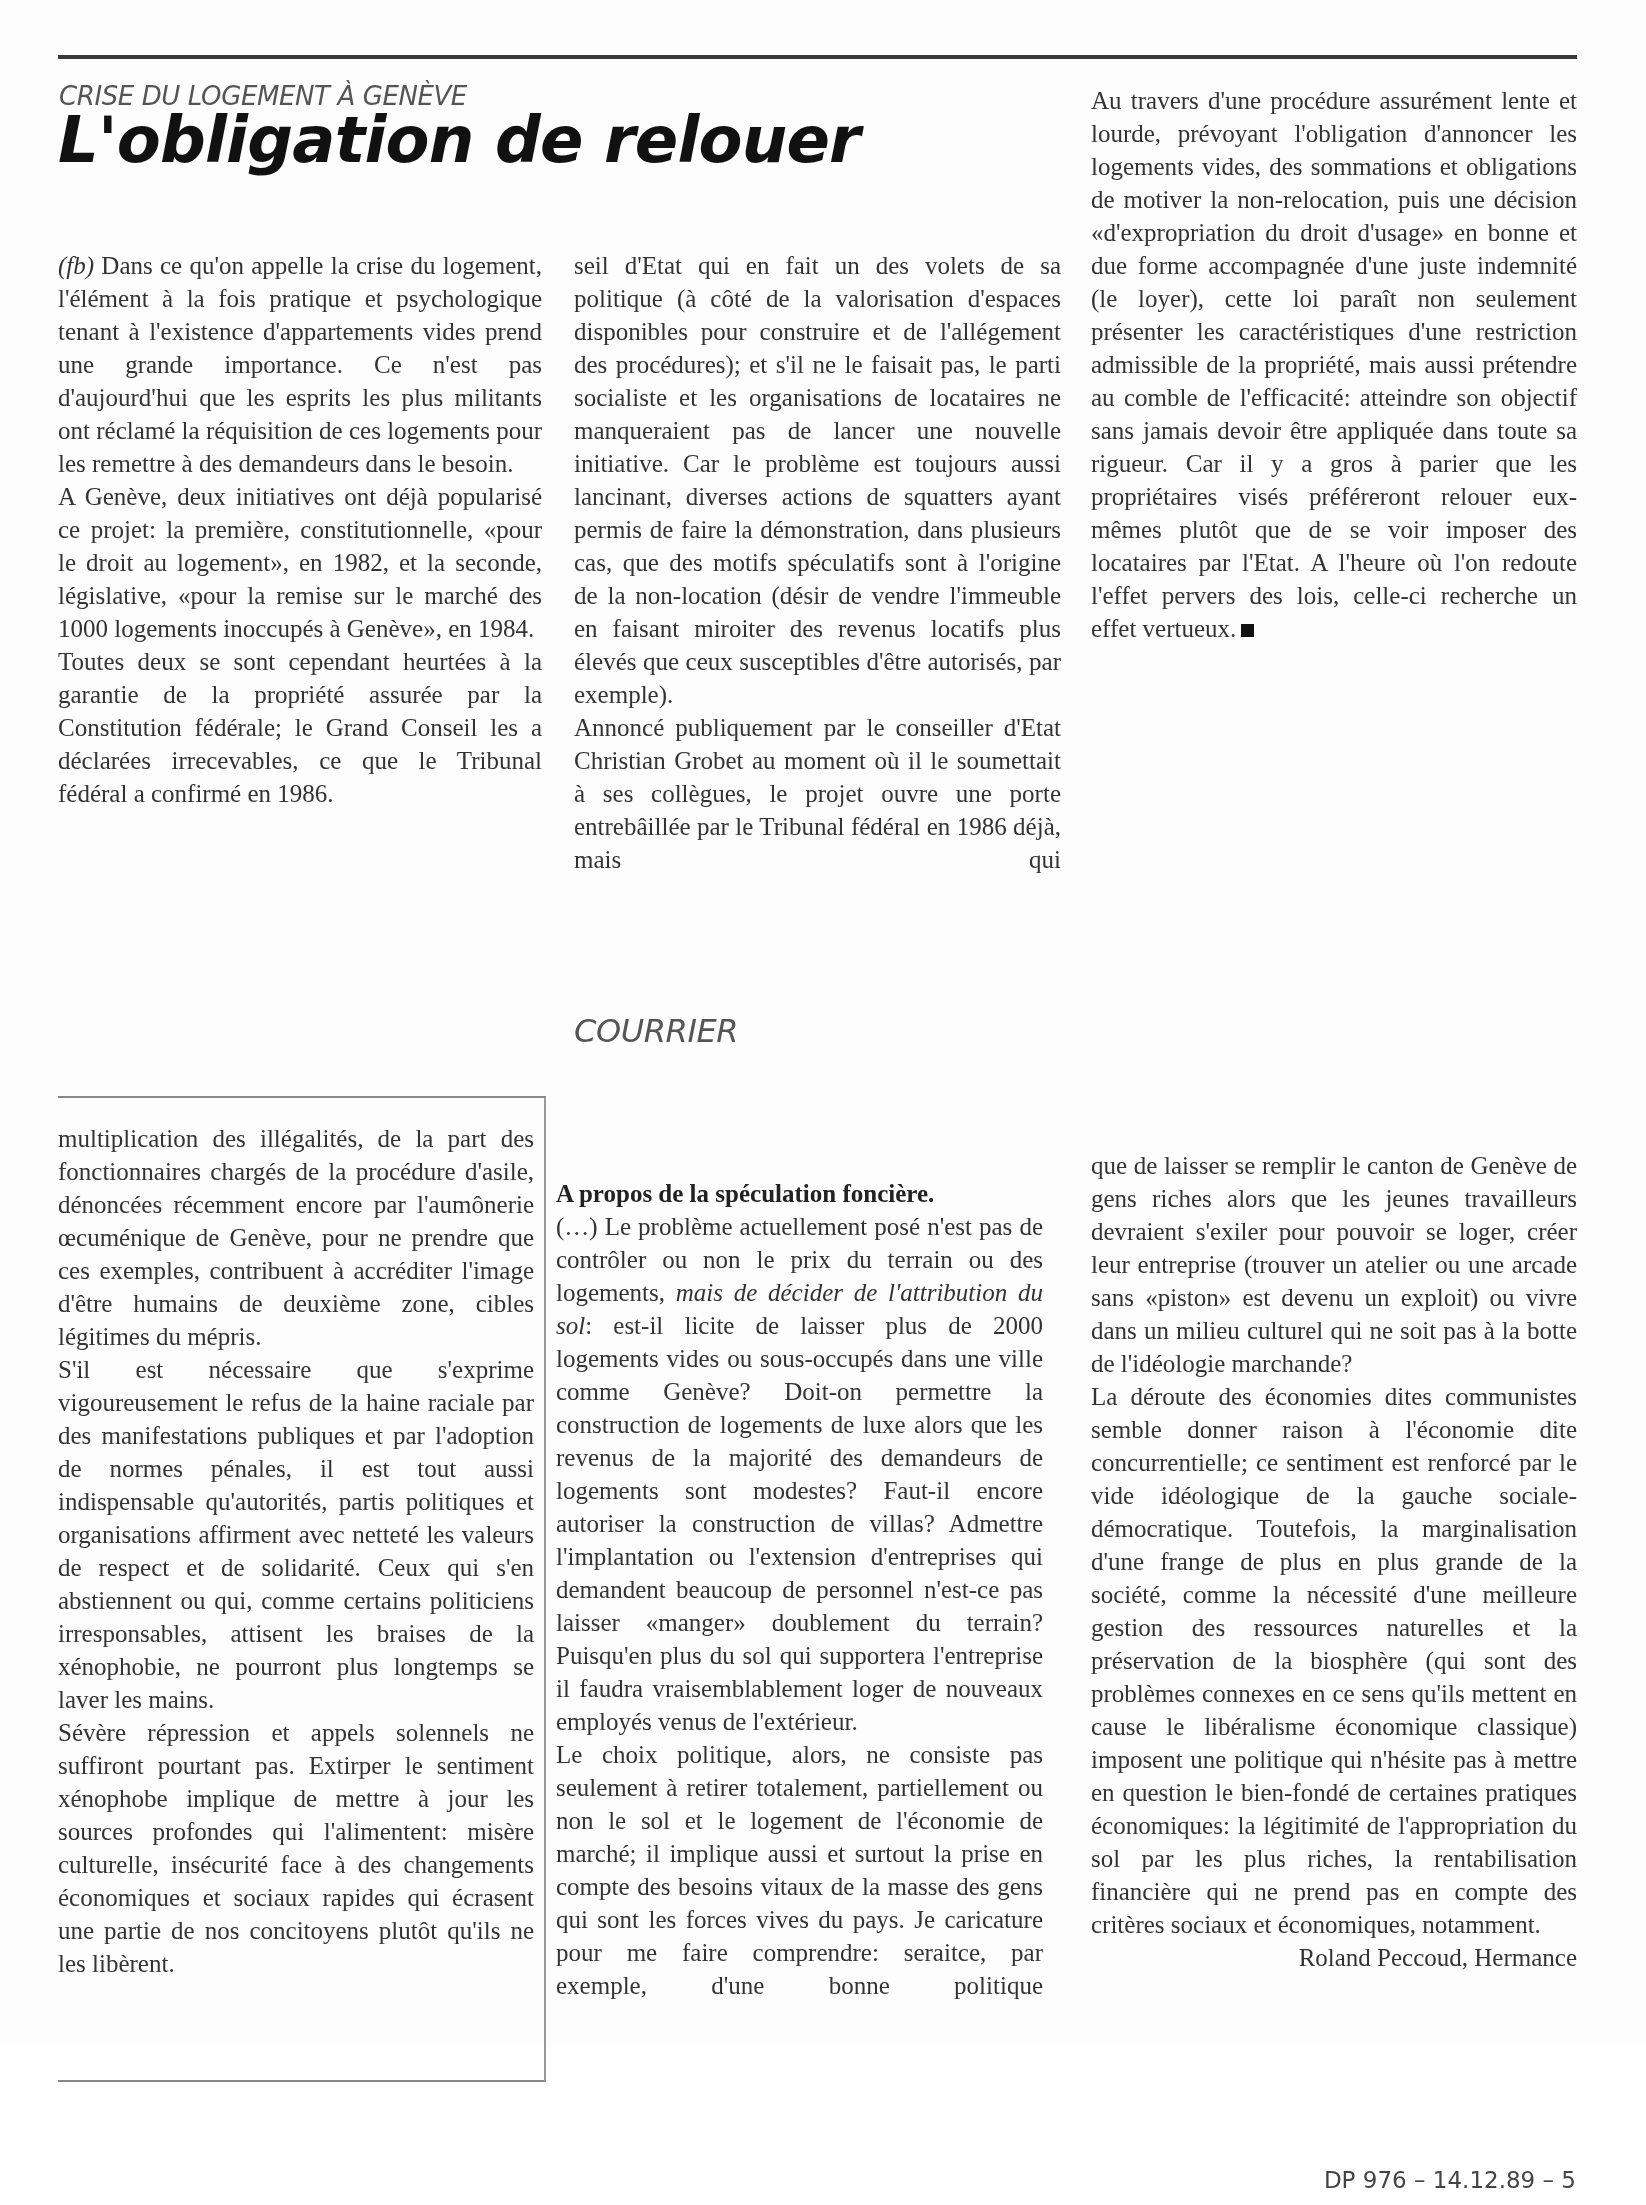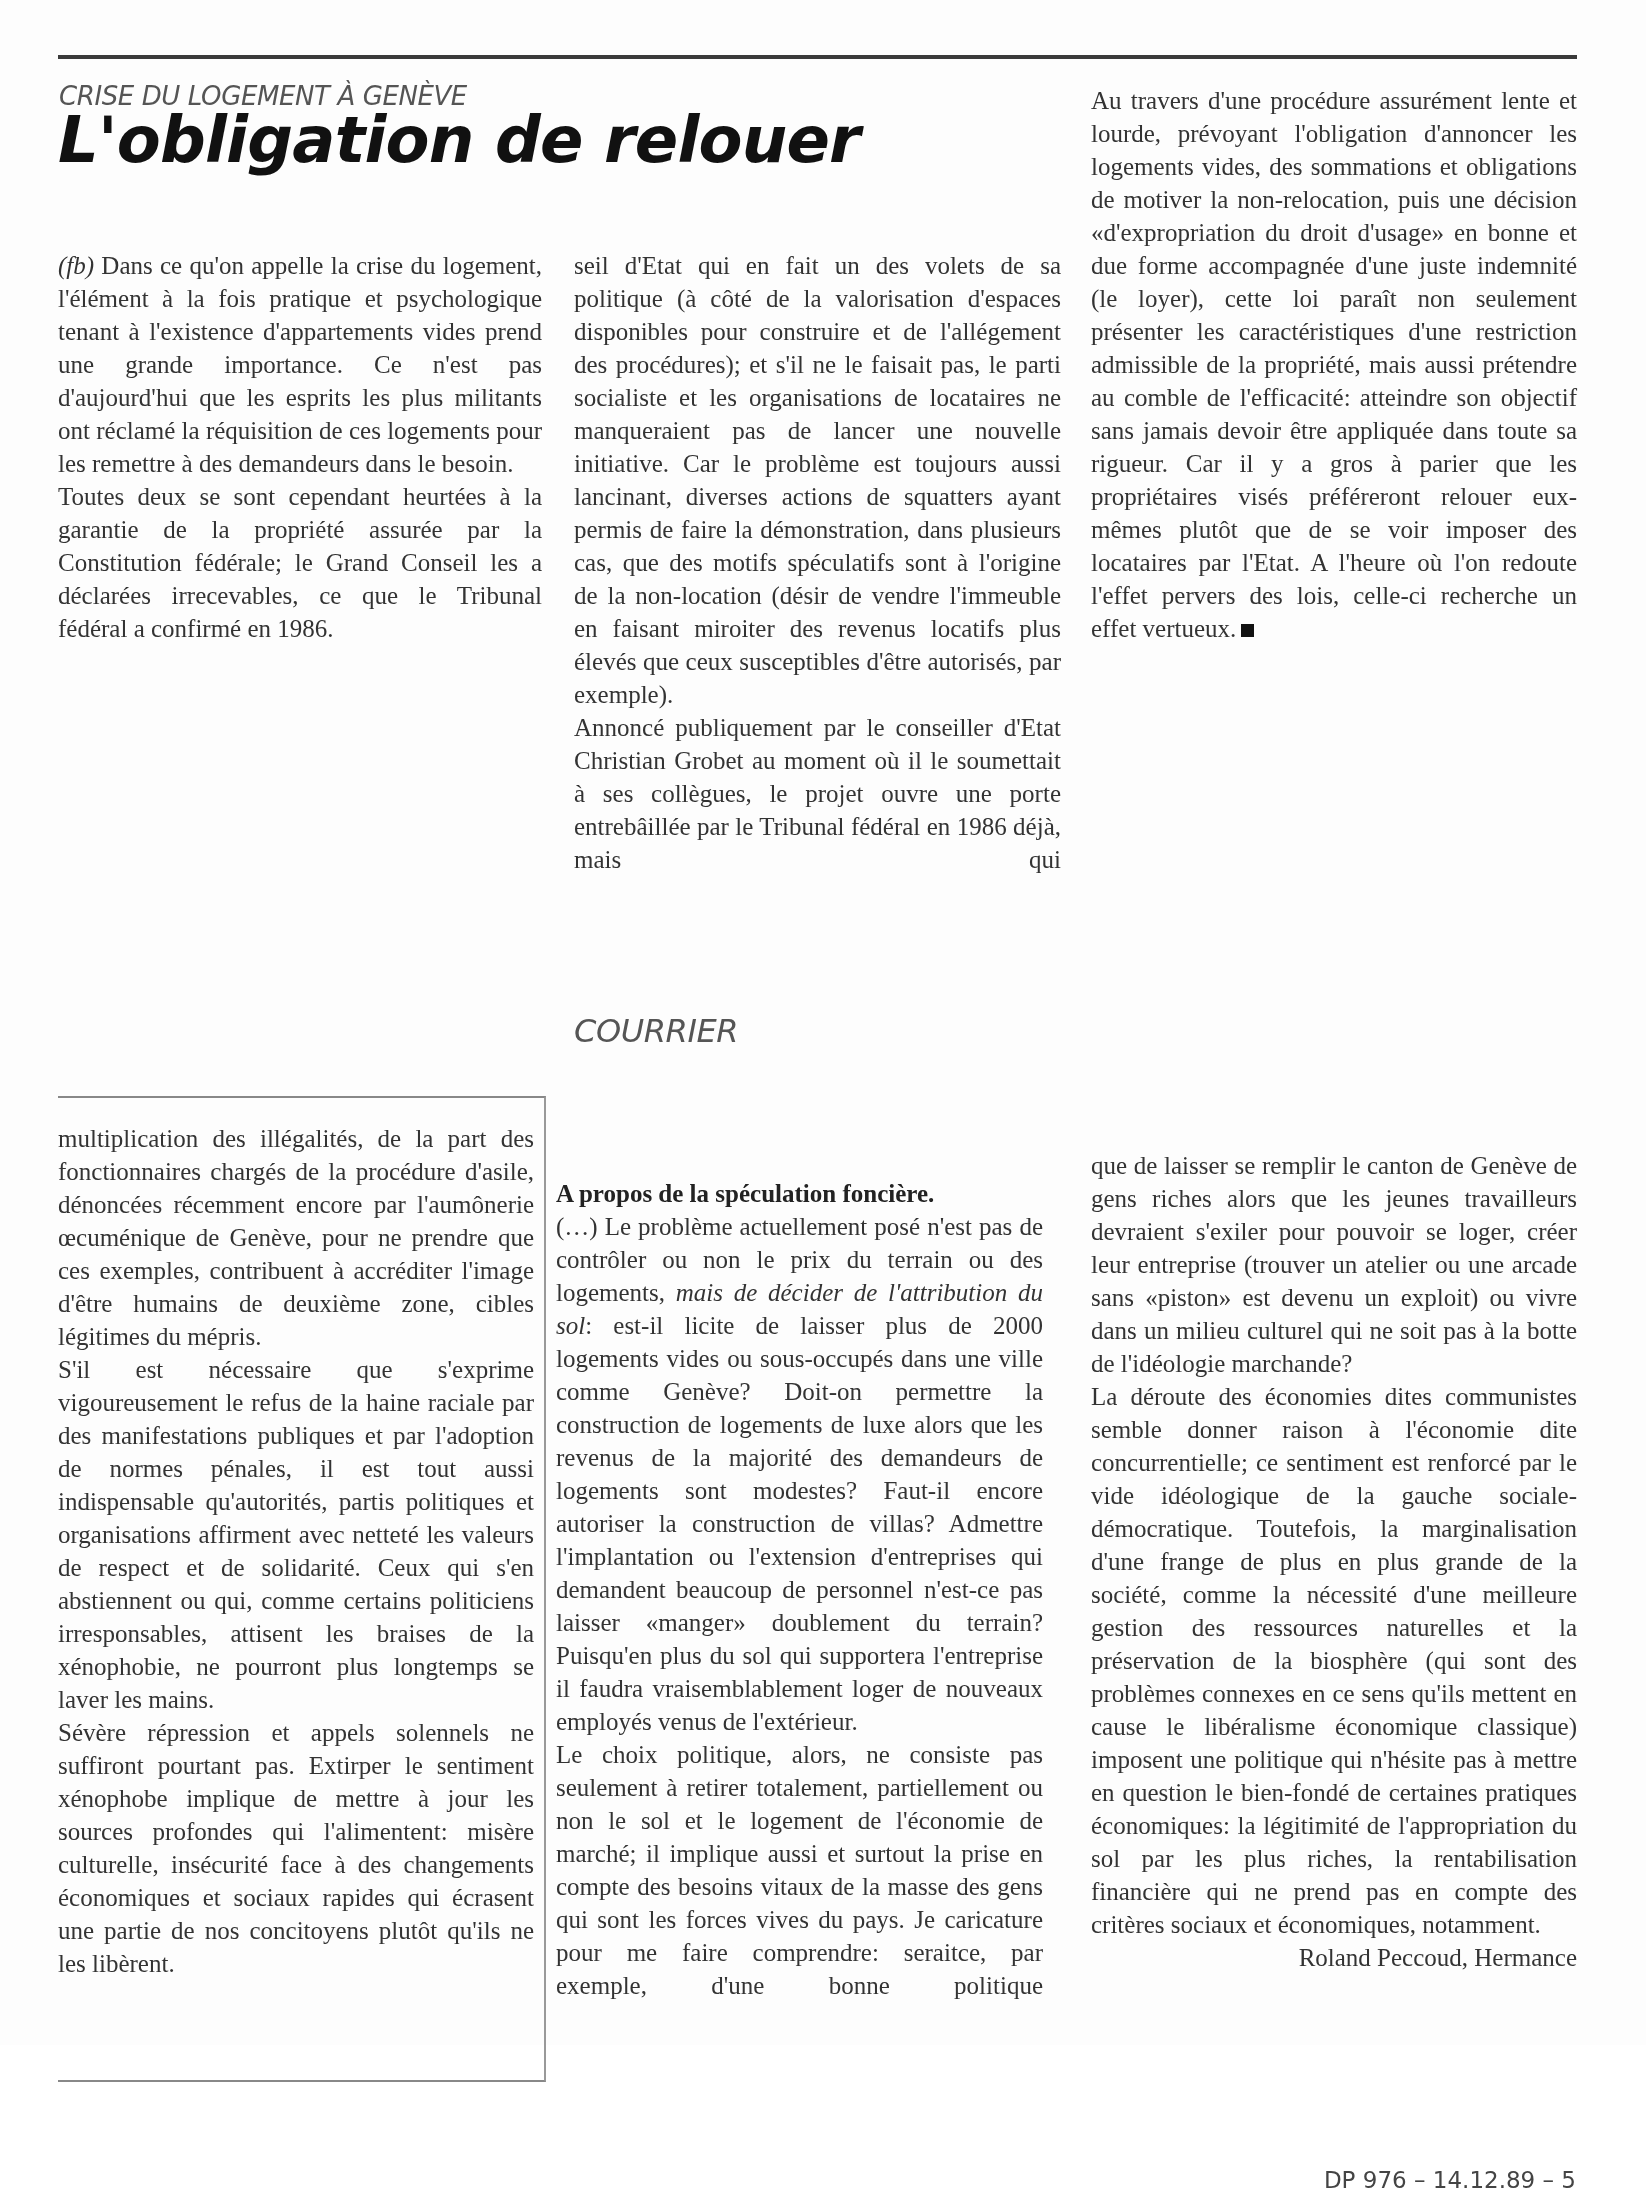--- a/index.html
+++ b/index.html
@@ -22,20 +22,21 @@
 
 <div class="page">
 
   <div class="top-rule"></div>
 
   <div class="kicker" style="left:59px; top:81px;">CRISE DU LOGEMENT À GENÈVE</div>
   <div class="headline" style="left:58px; top:103px; font-size:64px;">L'obligation de relouer</div>
 
   <div class="col" style="left:58px; top:249px; width:484px;">
     <p><em>(fb)</em><span> Dans ce qu'on appelle la crise du logement, l'élément à la fois pratique et psychologique tenant à l'existence d'appartements vides prend une grande importance. Ce n'est pas d'aujourd'hui que les esprits les plus militants ont réclamé la réquisition de ces logements pour les remettre à des demandeurs dans le besoin.</span></p>
+    <p>A Genève, deux initiatives ont déjà popularisé ce projet: la première, constitutionnelle, «pour le droit au logement», en 1982, et la seconde, législative, «pour la remise sur le marché des 1000 logements inoccupés à Genève», en 1984.</p>
     <p>Toutes deux se sont cependant heurtées à la garantie de la propriété assurée par la Constitution fédérale; le Grand Conseil les a déclarées irrecevables, ce que le Tribunal fédéral a confirmé en 1986.</p>
   </div>
 
   <div class="col" style="left:574px; top:249px; width:487px;">
     <p>seil d'Etat qui en fait un des volets de sa politique (à côté de la valorisation d'espaces disponibles pour construire et de l'allégement des procédures); et s'il ne le faisait pas, le parti socialiste et les organisations de locataires ne manqueraient pas de lancer une nouvelle initiative. Car le problème est toujours aussi lancinant, diverses actions de squatters ayant permis de faire la démonstration, dans plusieurs cas, que des motifs spéculatifs sont à l'origine de la non-location (désir de vendre l'immeuble en faisant miroiter des revenus locatifs plus élevés que ceux susceptibles d'être autorisés, par exemple).</p>
     <p style="text-align-last: justify;">Annoncé publiquement par le conseiller d'Etat Christian Grobet au moment où il le soumettait à ses collègues, le projet ouvre une porte entrebâillée par le Tribunal fédéral en 1986 déjà, mais qui</p>
   </div>
 
   <div class="col" style="left:1091px; top:84px; width:486px;">
     <p><span>Au travers d'une procédure assurément lente et lourde, prévoyant l'obligation d'annoncer les logements vides, des sommations et obligations de motiver la non-relocation, puis une décision «d'expropriation du droit d'usage» en bonne et due forme accompagnée d'une juste indemnité (le loyer), cette loi paraît non seulement présenter les caractéristiques d'une restriction admissible de la propriété, mais aussi prétendre au comble de l'efficacité: atteindre son objectif sans jamais devoir être appliquée dans toute sa rigueur. Car il y a gros à parier que les propriétaires visés préféreront relouer eux-mêmes plutôt que de se voir imposer des locataires par l'Etat. A l'heure où l'on redoute l'effet pervers des lois, celle-ci recherche un effet vertueux.</span><span class="end-mark"></span></p>

